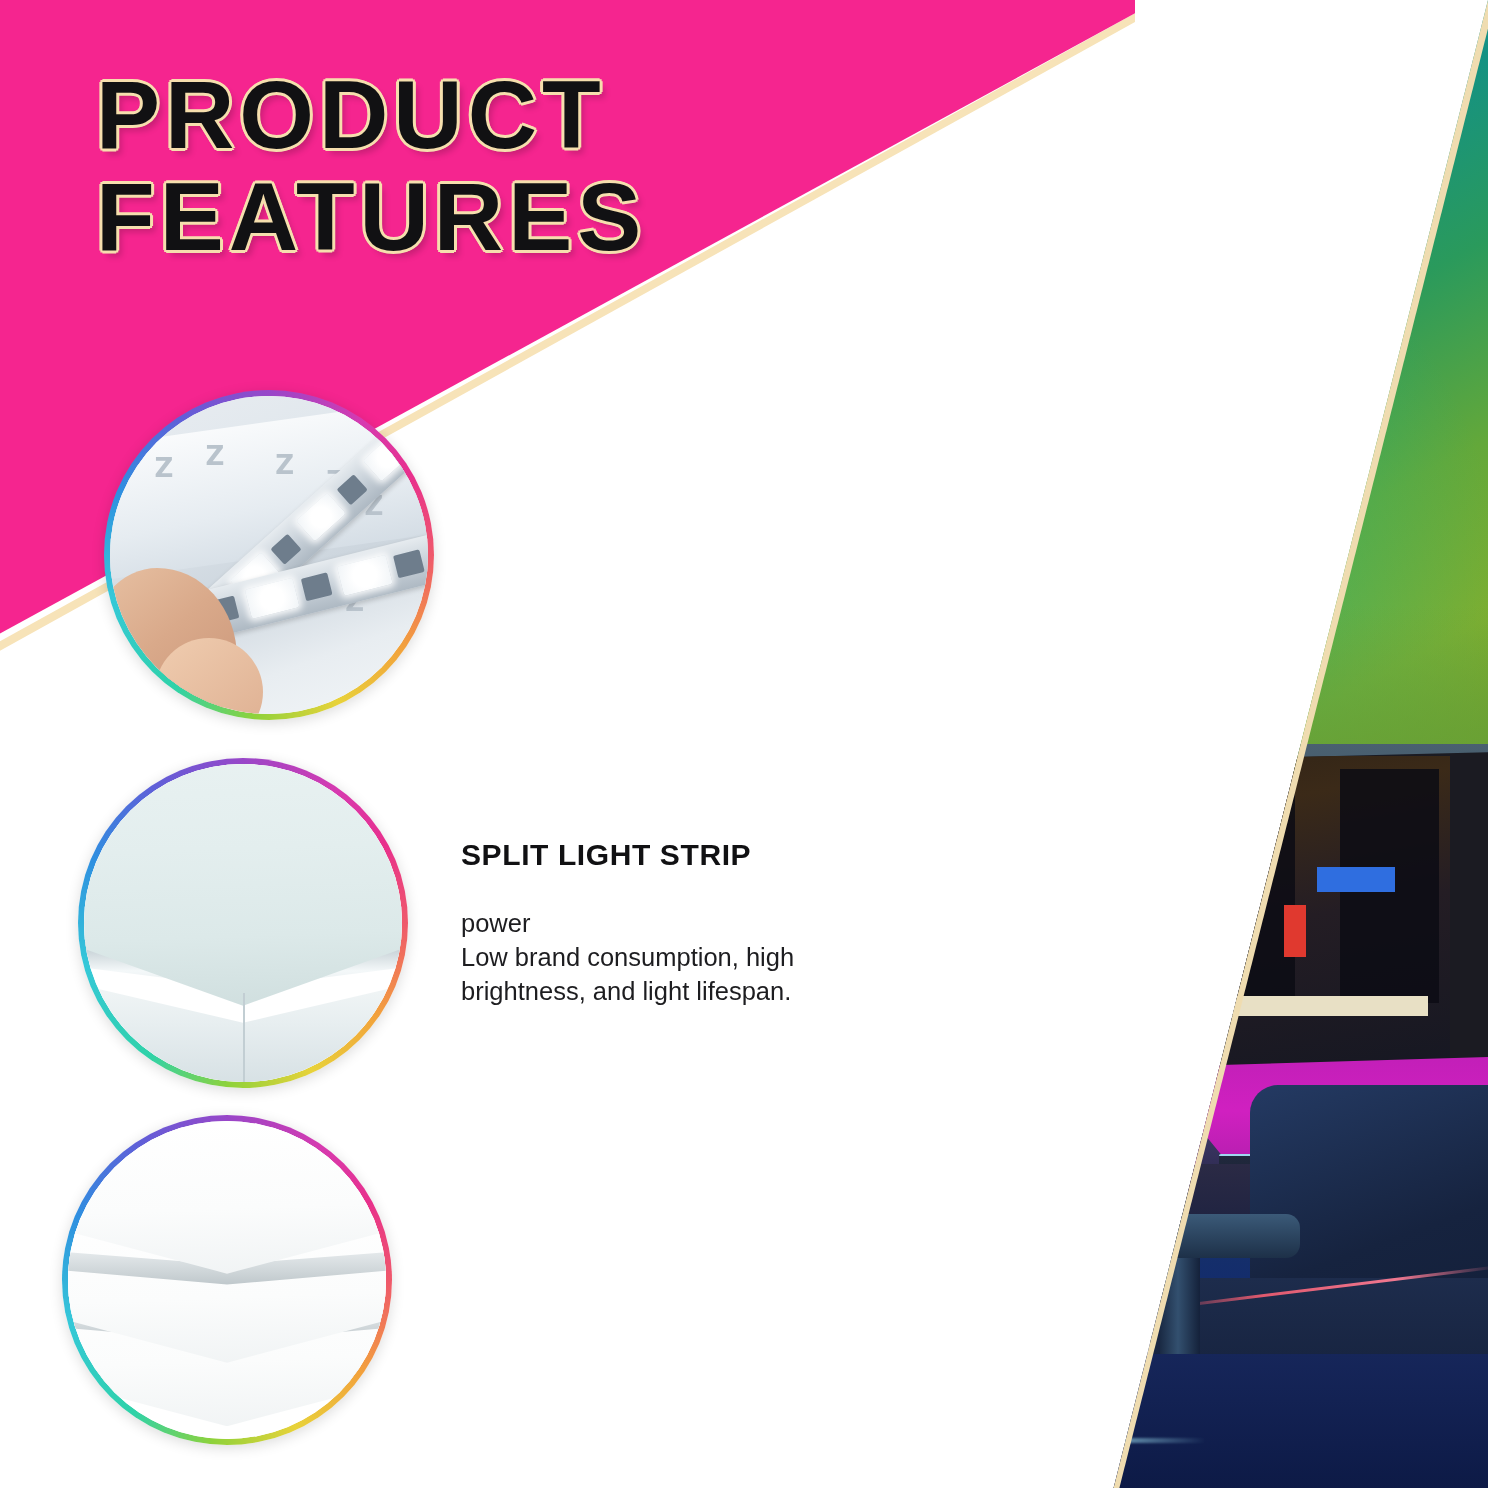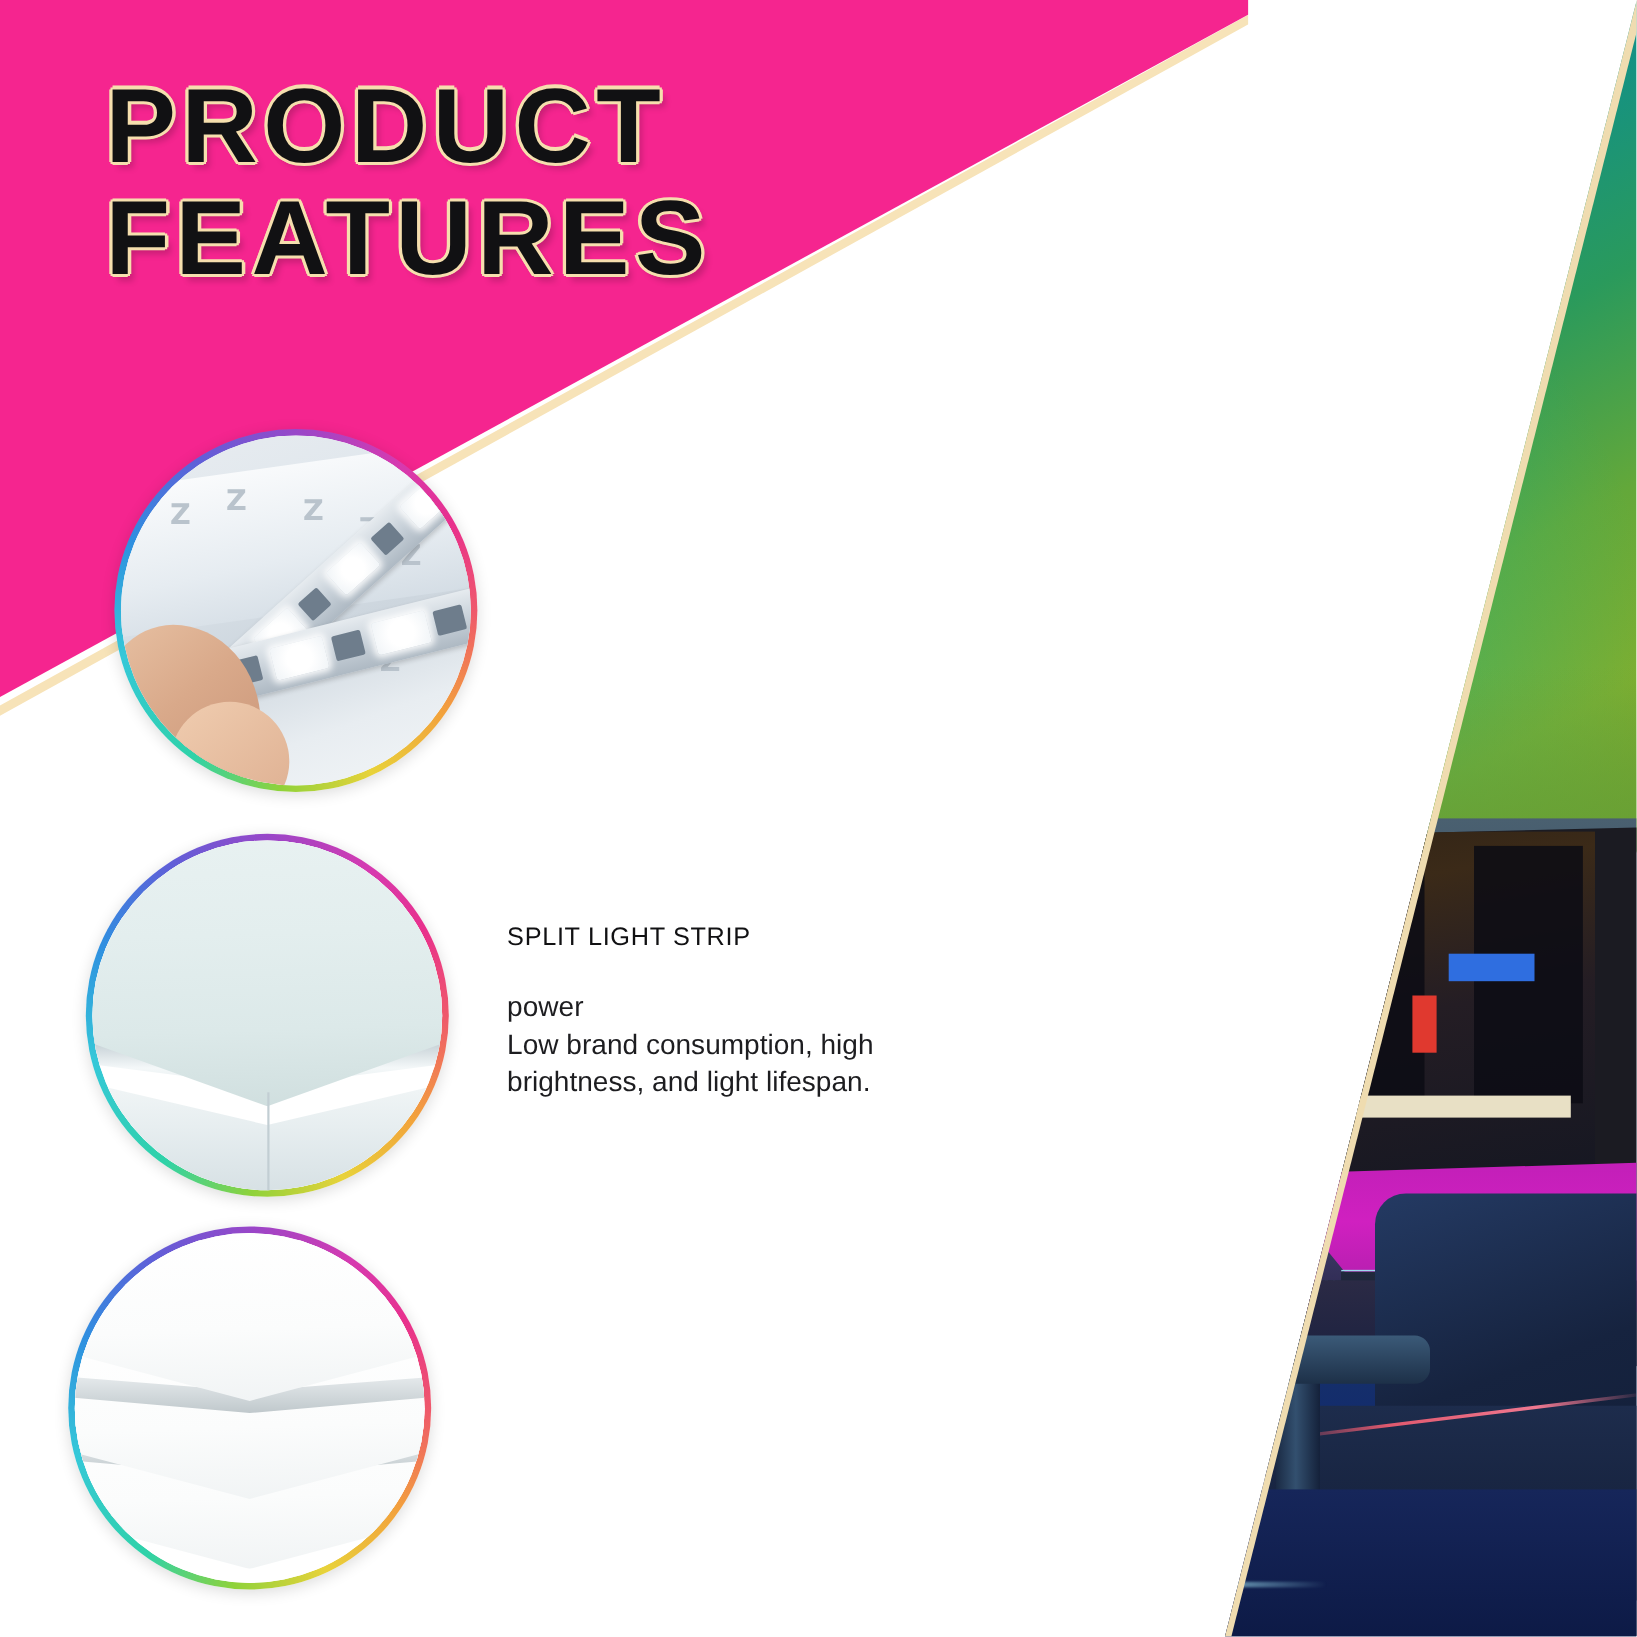--- a/index.html
+++ b/index.html
@@ -289,21 +289,21 @@
   }
   .a1{ top:2%; }  .e1{ top:40%; }
   .a2{ top:30%; } .e2{ top:58%; }
   .a3{ top:50%; } .e3{ top:76%; }
 
   
   .ftext{ position:absolute; left:461px; }
   .t1{ top:448px; width:430px; }
 
   .fhead{
-    font-size:23px; font-weight:normal; color:#111113;
+    font-size:30px; font-weight:bold; color:#111113;
     letter-spacing:0.6px; margin-bottom:34px; white-space:nowrap;
   }
   .fbody{
     font-size:25.5px; line-height:1.34; color:#1d1d20; font-weight:normal;
   }
   .fbody span{ display:block; }
 </style>
 </head>
 <body>
 

